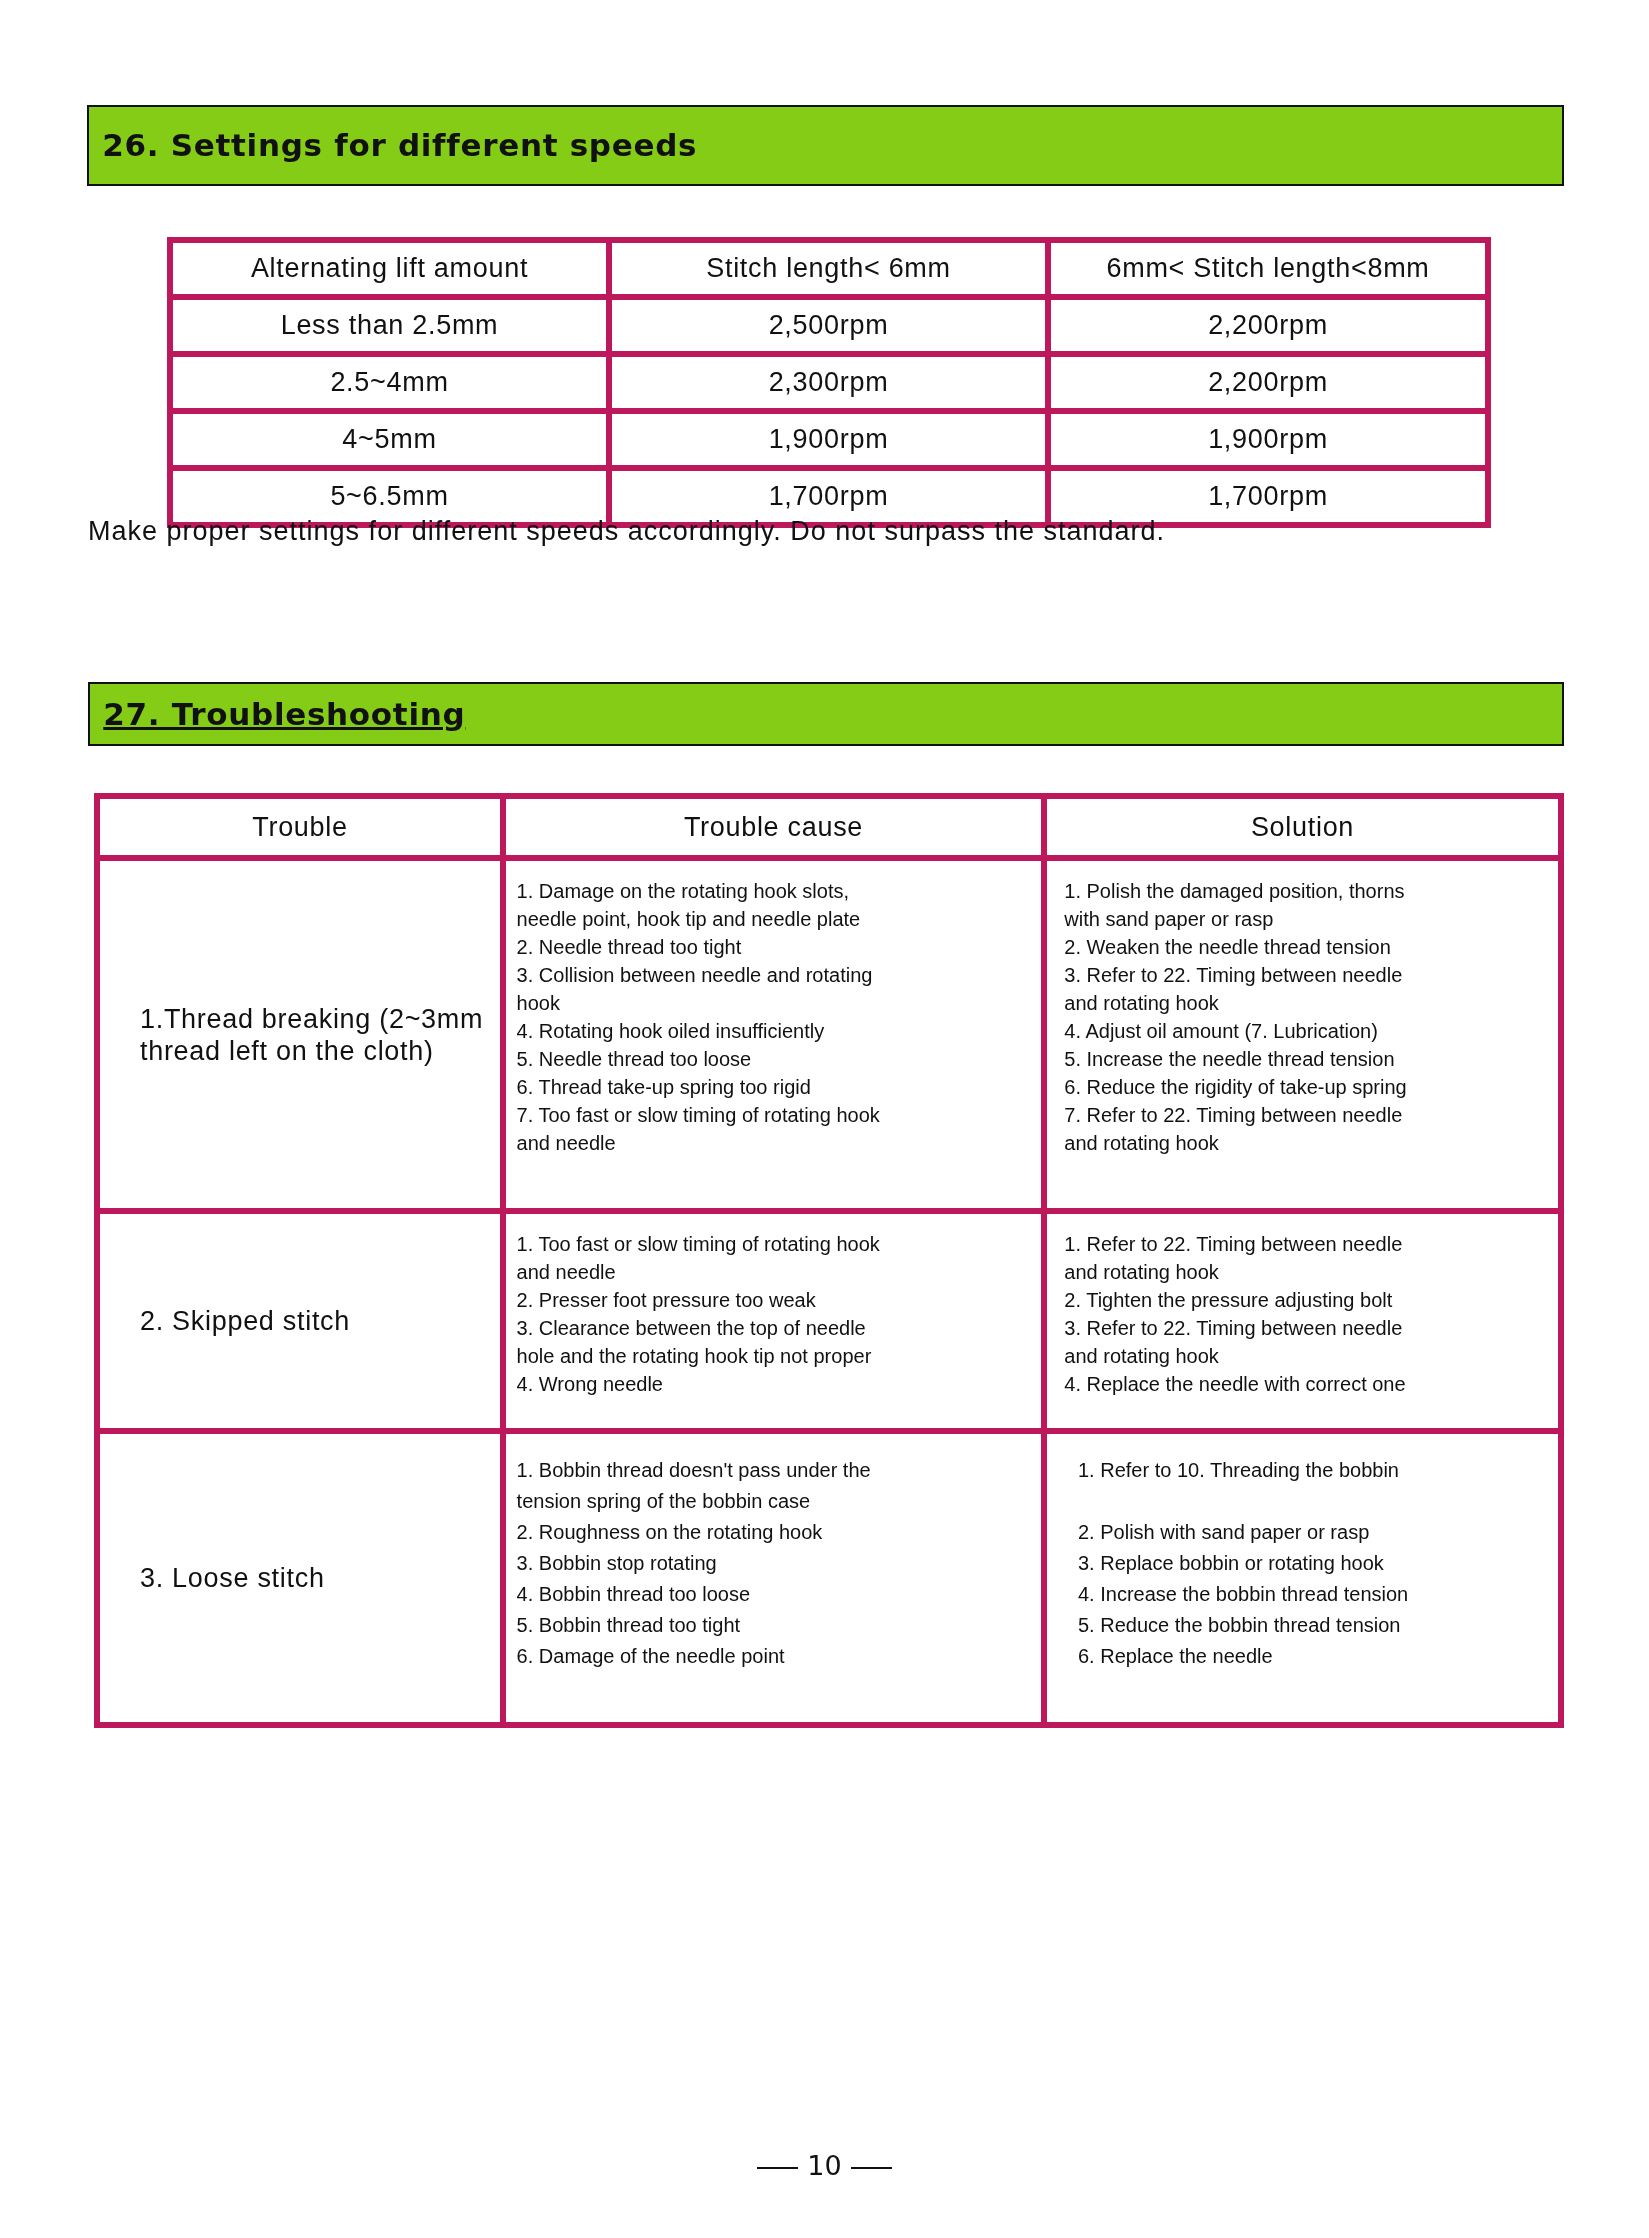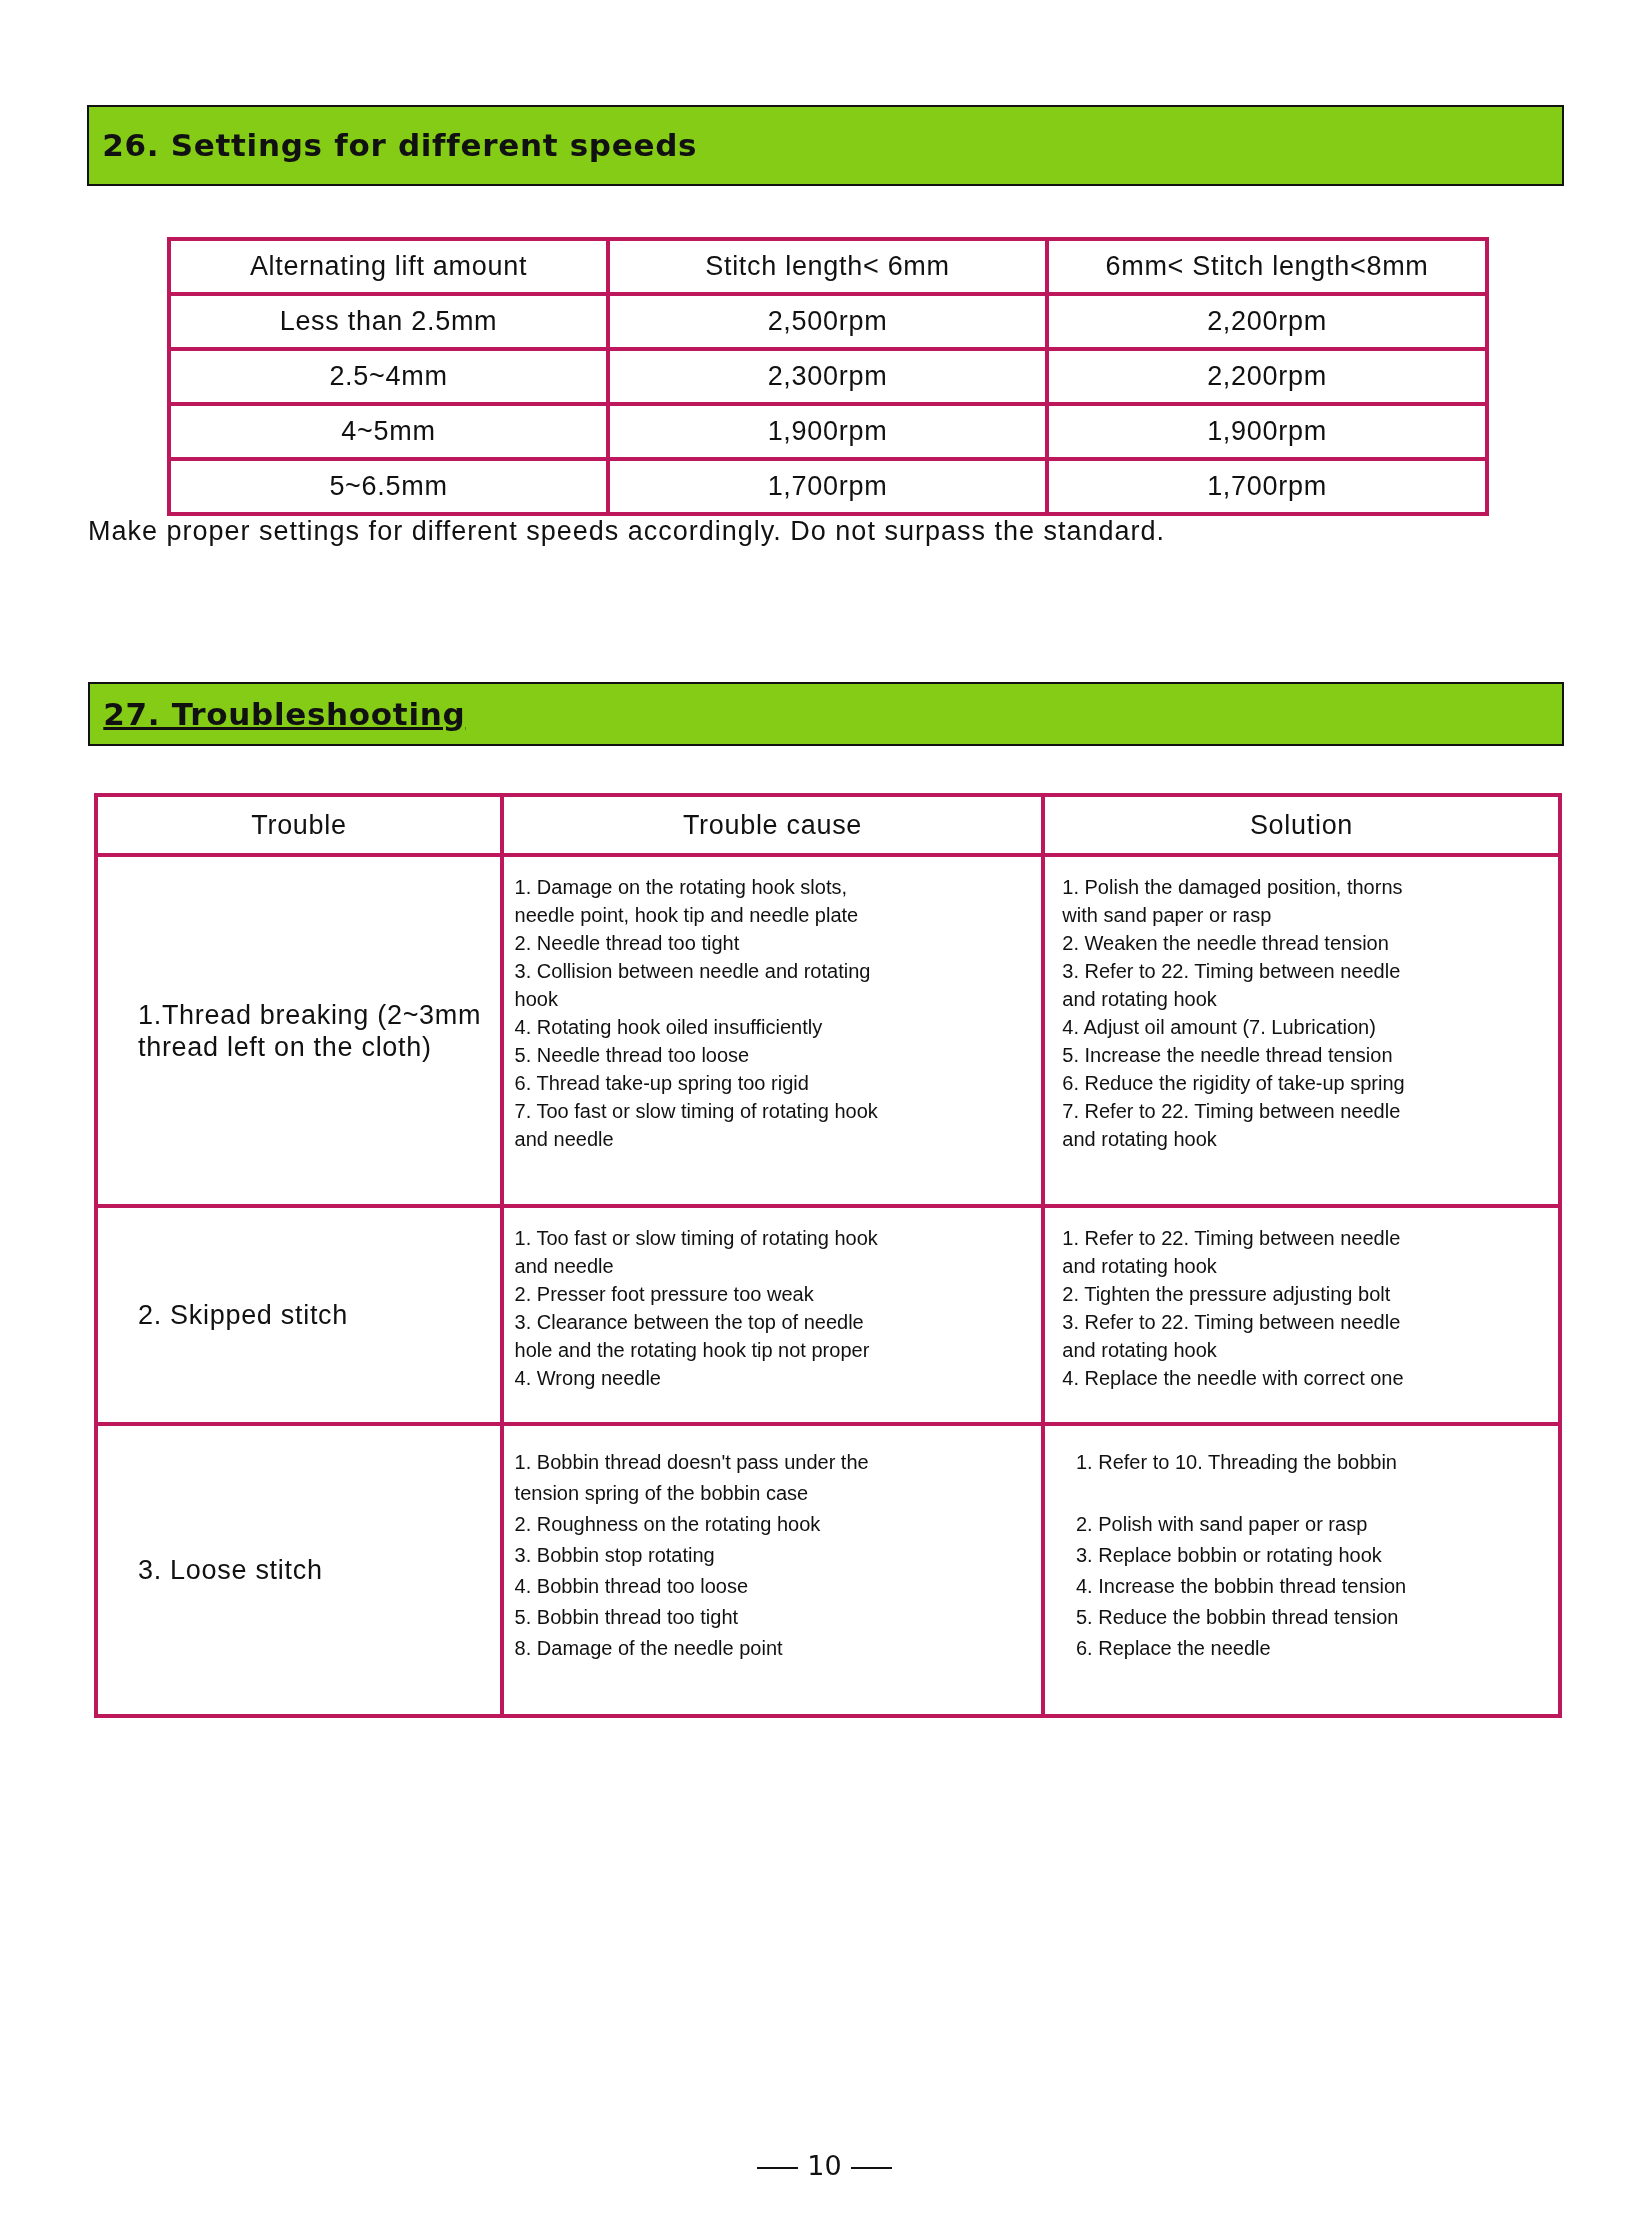--- a/index.html
+++ b/index.html
@@ -15,21 +15,21 @@
     .section-header .title {
       font-family: "DejaVu Sans", "Liberation Sans", sans-serif;
       font-weight: bold; font-size: 31px; letter-spacing: 0.7px;
       padding-left: 13.3px; line-height: 1;
     }
     #hdr26 { left: 87px; top: 105px; width: 1477px; height: 81px; }
     #hdr27 { left: 88px; top: 682px; width: 1476px; height: 64px; text-decoration: underline; }
 
     table { position: absolute; border-collapse: collapse; table-layout: fixed; }
     table td, table th {
-      border: 4px solid #be185d; padding: 0; font-weight: normal;
+      border: 6px solid #be185d; padding: 0; font-weight: normal;
     }
     
     #speed-table { left: 167px; top: 237px; width: 1318px; }
     #speed-table col.c1 { width: 439px; }
     #speed-table col.c2 { width: 439px; }
     #speed-table col.c3 { width: 440px; }
     #speed-table th, #speed-table td {
       height: 51px; text-align: center; vertical-align: middle;
       font-size: 27px; letter-spacing: 0.7px;
     }
@@ -189,21 +189,21 @@
       <td class="trouble">
           <span class="line">3. Loose stitch</span>
         </td>
       <td class="cause">
           <span class="line">1. Bobbin thread doesn't pass under the</span>
           <span class="line">tension spring of the bobbin case</span>
           <span class="line">2. Roughness on the rotating hook</span>
           <span class="line">3. Bobbin stop rotating</span>
           <span class="line">4. Bobbin thread too loose</span>
           <span class="line">5. Bobbin thread too tight</span>
-          <span class="line">8. Damage of the needle point</span>
+          <span class="line">6. Damage of the needle point</span>
         </td>
       <td class="solution">
           <span class="line">1. Refer to 10. Threading the bobbin</span>
           <span class="gap"></span>
           <span class="line">2. Polish with sand paper or rasp</span>
           <span class="line">3. Replace bobbin or rotating hook</span>
           <span class="line">4. Increase the bobbin thread tension</span>
           <span class="line">5. Reduce the bobbin thread tension</span>
           <span class="line">6. Replace the needle</span>
         </td>

